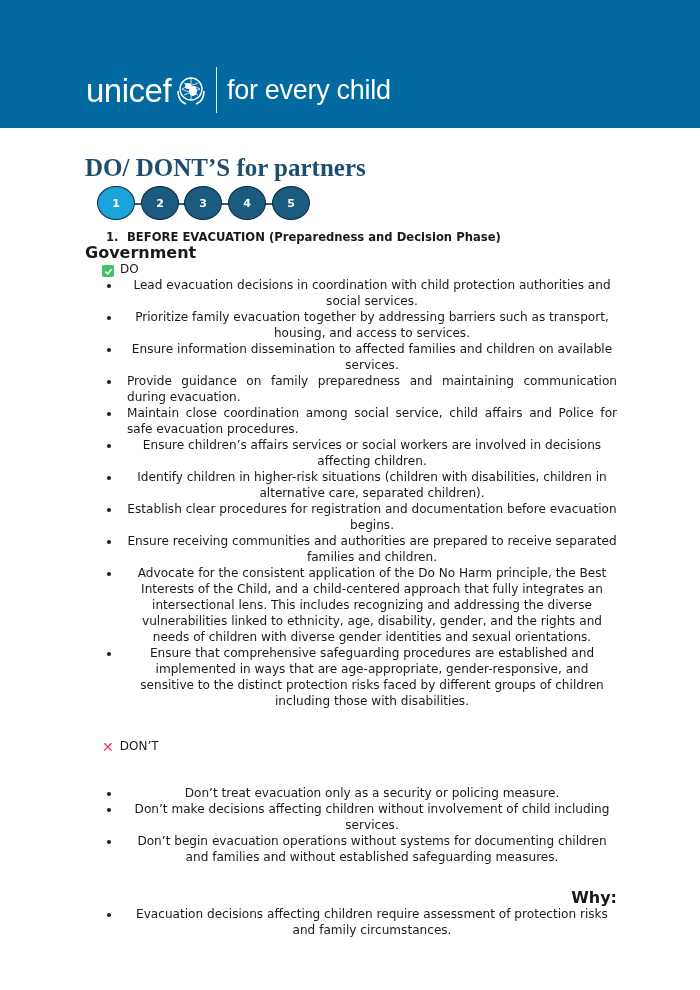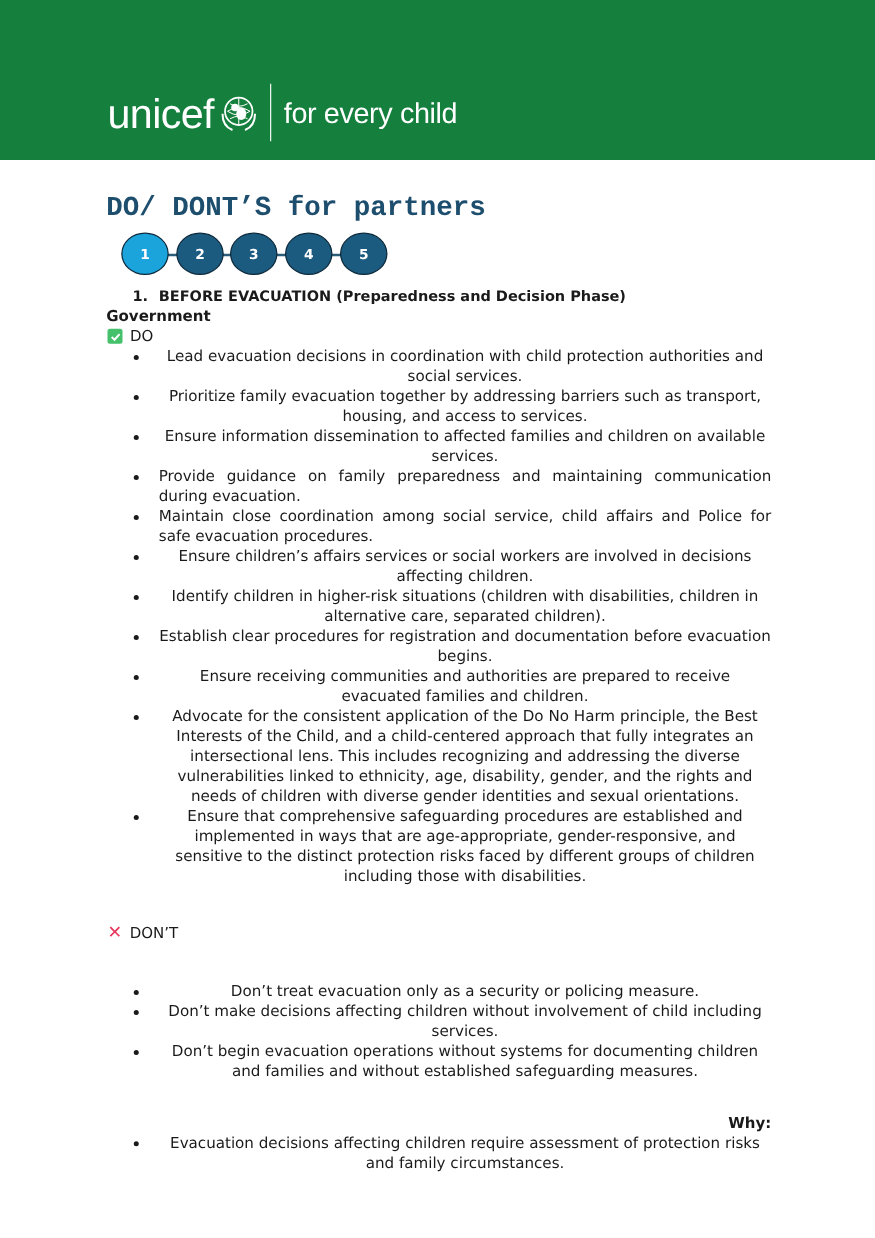--- a/index.html
+++ b/index.html
@@ -1,60 +1,60 @@
 <!DOCTYPE html>
 <html><head>
 <meta charset="utf-8">
 <style>
   * { box-sizing: border-box; margin: 0; padding: 0; }
   html, body { width: 700px; height: 990px; background: #ffffff; overflow: hidden; }
   body { font-family: "DejaVu Sans", sans-serif; color: #1a1a1a; position: relative; }
 
   .banner {
     position: absolute; left: 0; top: 0; width: 700px; height: 128px;
-    background: #15803d;
+    background: #0369a1;
   }
   .logo {
     position: absolute; left: 86px; top: 67px; height: 46px;
     display: flex; align-items: center; color: #ffffff;
   }
   .logo-word {
     font-family: "Liberation Sans", sans-serif; font-size: 33px; letter-spacing: -0.5px;
     line-height: 1;
   }
   .logo-emblem { width: 34px; height: 34px; margin-left: 3px; }
   .logo-divider { width: 1px; height: 46px; background: #ffffff; margin: 0 10px 0 8px; opacity: 0.9; }
   .logo-tagline {
-    font-family: "Liberation Sans", sans-serif; font-size: 23px; letter-spacing: -0.3px;
+    font-family: "Liberation Sans", sans-serif; font-size: 27px; letter-spacing: -0.3px;
     font-weight: 300; line-height: 1;
   }
 
   .page-title {
     position: absolute; left: 85px; top: 154px;
-    font-family: Liberation Mono, monospace; font-weight: bold;
-    font-size: 22px; color: #1e4e6e;
+    font-family: Liberation Serif, serif; font-weight: bold;
+    font-size: 25px; color: #1e4e6e;
   }
 
   .stepper { position: absolute; left: 97px; top: 186px; height: 36px; width: 220px; }
   .stepper-line { position: absolute; left: 20px; right: 20px; top: 17px; height: 2px; background: #2b5c7a; }
   .step {
     position: absolute; top: 0; width: 38px; height: 34px; border-radius: 50%;
     background: #1c5b80; border: 1.5px solid #0d2a3c;
     color: #fff; font-weight: bold; font-size: 11px;
     display: flex; align-items: center; justify-content: center;
     cursor: pointer;
   }
   .step.active { background: #1ba3dc; }
 
   .content { position: absolute; left: 85px; top: 229px; width: 532px; font-size: 12px; line-height: 16px; }
 
   .section-heading { font-weight: bold; font-size: 11.6px; padding-left: 21px; }
   .section-heading .num { display: inline-block; width: 21px; }
-  .group-label { font-weight: bold; font-size: 12px; margin-top: 0px; }
-  .tag-line { display: flex; align-items: center; font-size: 12px; }
+  .group-label { font-weight: bold; font-size: 16px; margin-top: 0px; }
+  .tag-line { display: flex; align-items: flex-end; font-size: 12px; margin-left: 16px; }
   .check-icon {
     width: 12px; height: 12px; background: #44c16a; border-radius: 2px;
     display: inline-flex; align-items: center; justify-content: center; margin-right: 6px; margin-left: 1px;
   }
   .x-icon { color: #e8345a; font-weight: bold; font-size: 14px; margin-right: 6px; margin-left: 1px; line-height: 1; }
 
   ul.bullets { list-style: none; }
   ul.bullets li { position: relative; padding-left: 42px; margin: 0; font-size: 12.1px; line-height: 16px; text-align: center; }
   ul.bullets li::before {
     content: ""; position: absolute; left: 22px; top: 7px; width: 4px; height: 4px;
@@ -108,21 +108,21 @@
   </div>
   <ul class="bullets">
     <li>Lead evacuation decisions in coordination with child protection authorities and social services.</li>
     <li>Prioritize family evacuation together by addressing barriers such as transport, housing, and access to services.</li>
     <li>Ensure information dissemination to affected families and children on available services.</li>
     <li class="justify">Provide guidance on family preparedness and maintaining communication during evacuation.</li>
     <li class="justify">Maintain close coordination among social service, child affairs and Police for safe evacuation procedures.</li>
     <li>Ensure children’s affairs services or social workers are involved in decisions affecting children.</li>
     <li>Identify children in higher-risk situations (children with disabilities, children in alternative care, separated children).</li>
     <li>Establish clear procedures for registration and documentation before evacuation begins.</li>
-    <li>Ensure receiving communities and authorities are prepared to receive evacuated families and children.</li>
+    <li>Ensure receiving communities and authorities are prepared to receive separated families and children.</li>
     <li>Advocate for the consistent application of the Do No Harm principle, the Best Interests of the Child, and a child-centered approach that fully integrates an intersectional lens. This includes recognizing and addressing the diverse vulnerabilities linked to ethnicity, age, disability, gender, and the rights and needs of children with diverse gender identities and sexual orientations.</li>
     <li>Ensure that comprehensive safeguarding procedures are established and implemented in ways that are age-appropriate, gender-responsive, and sensitive to the distinct protection risks faced by different groups of children including those with disabilities.</li>
   </ul>
 
   <div class="tag-line" style="margin-top:29px;">
     <span class="x-icon">✕</span>
     <span>DON’T</span>
   </div>
   <ul class="bullets" style="margin-top:31px;">
     <li>Don’t treat evacuation only as a security or policing measure.</li>

